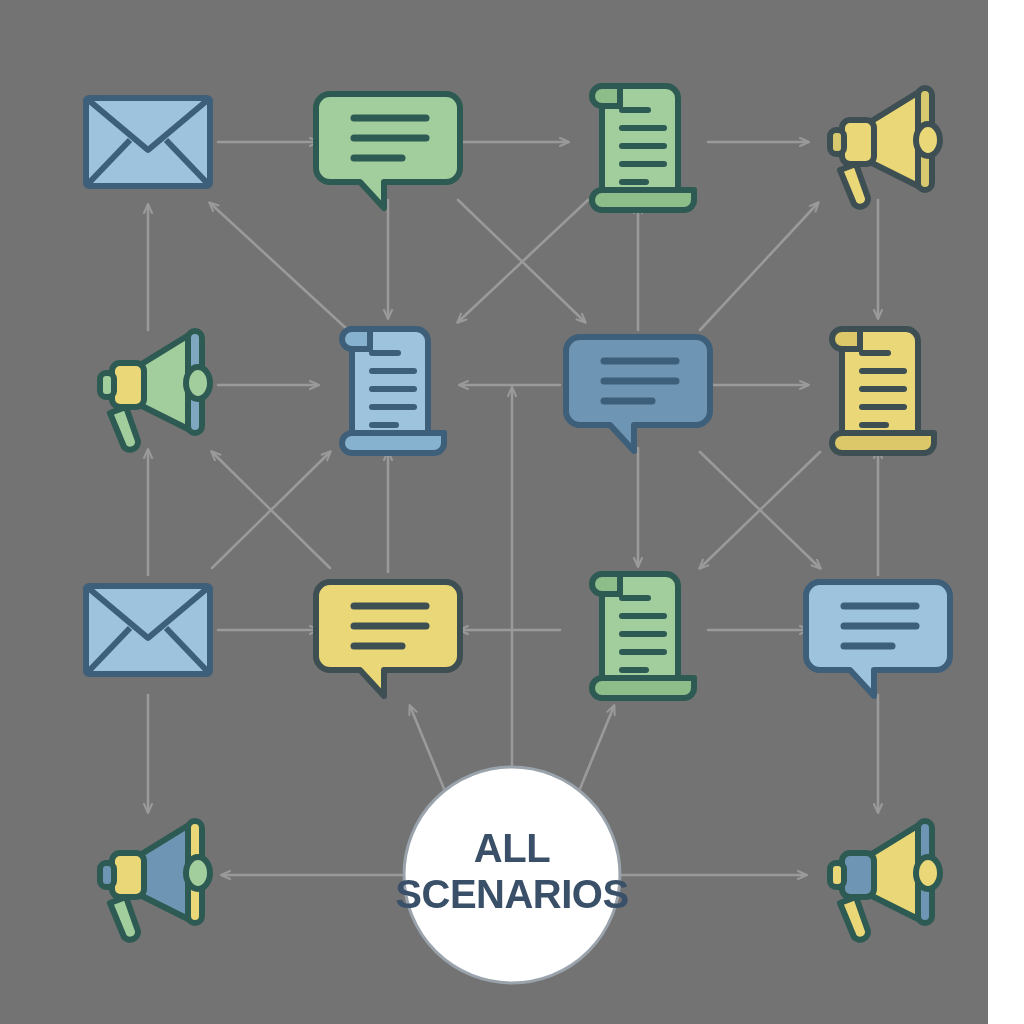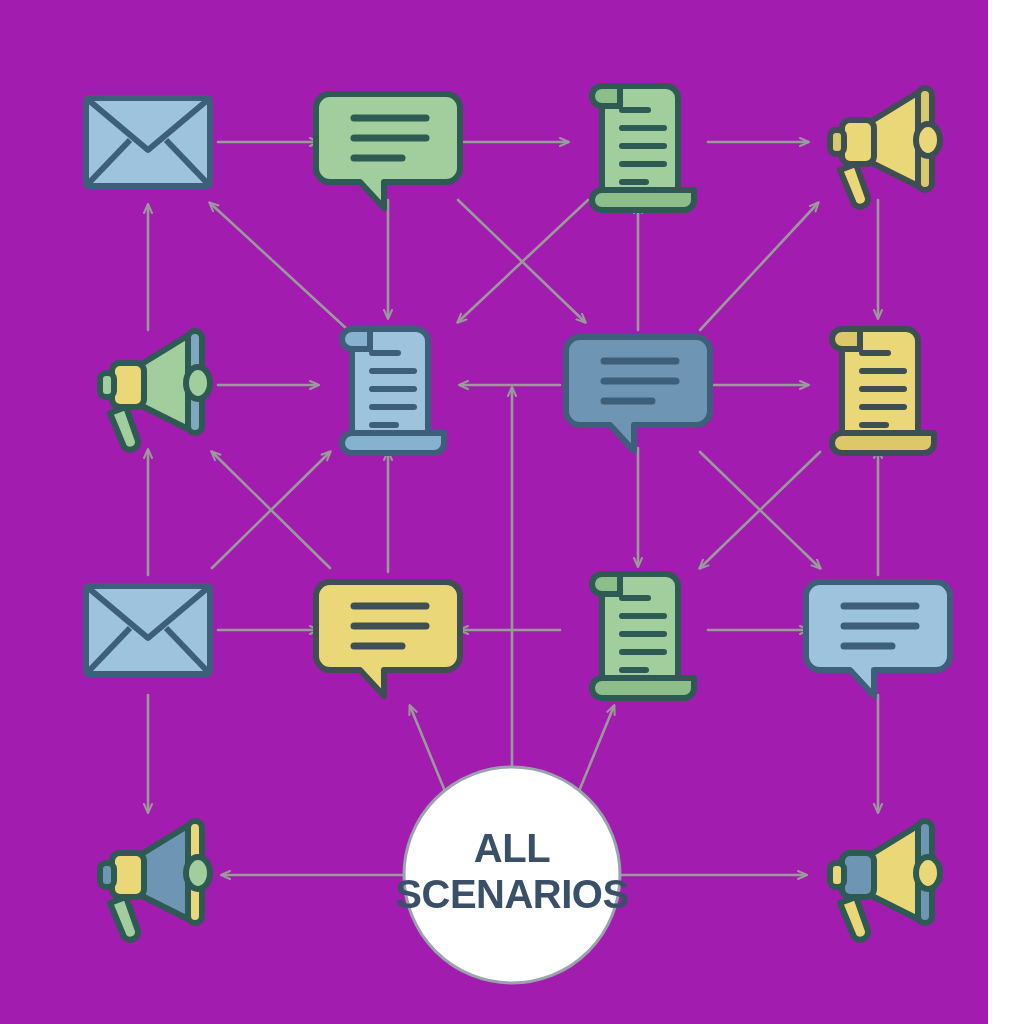--- a/index.html
+++ b/index.html
@@ -2,21 +2,21 @@
 <html><head>
 <meta charset="utf-8">
 <style>
   html,body{margin:0;padding:0;}
   body{
     width:1024px;height:1024px;
     background:#ffffff;
     font-family:"Liberation Sans", sans-serif;
     overflow:hidden;
   }
-  #stage{position:relative;width:988px;height:1024px;background:#a21caf;}
+  #stage{position:relative;width:988px;height:1024px;background:#737373;}
   #stage svg{position:absolute;top:0;left:0;width:1024px;height:1024px;}
   .hub-text{
     font-family:"Liberation Sans", sans-serif;
     font-weight:bold;
     font-size:40px;
     letter-spacing:-0.5px;
     fill:#3a5068;
     text-anchor:middle;
   }
 </style>

